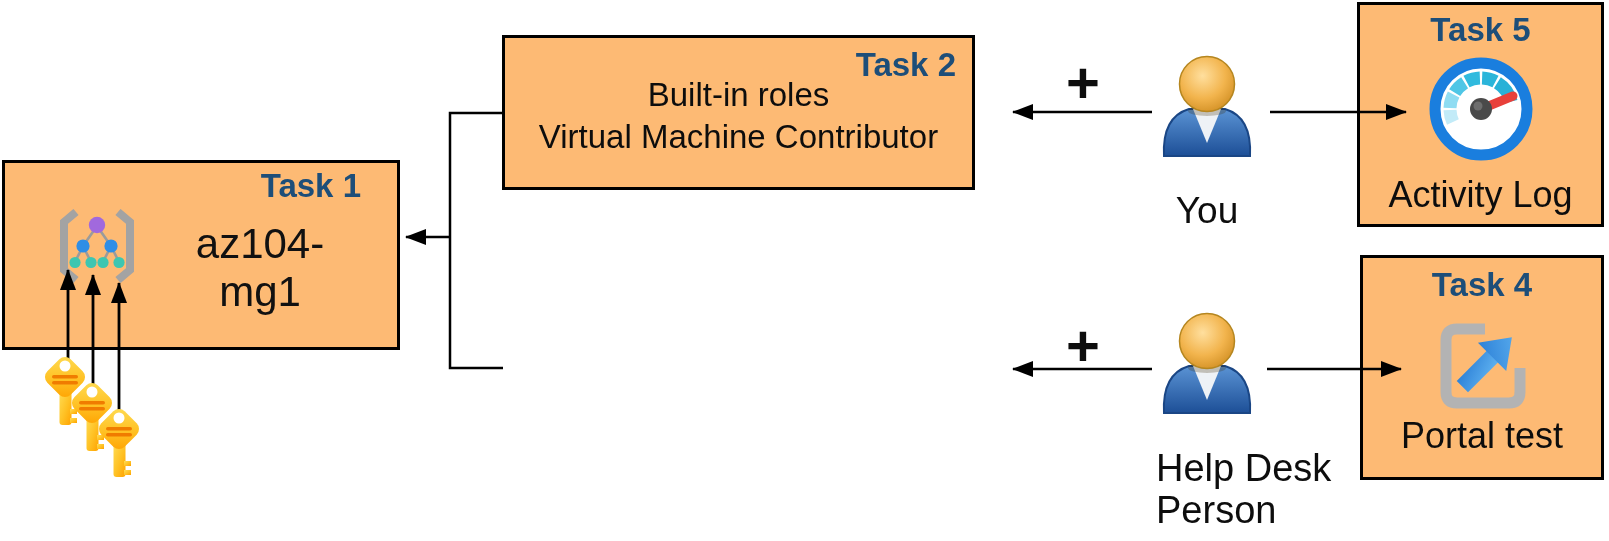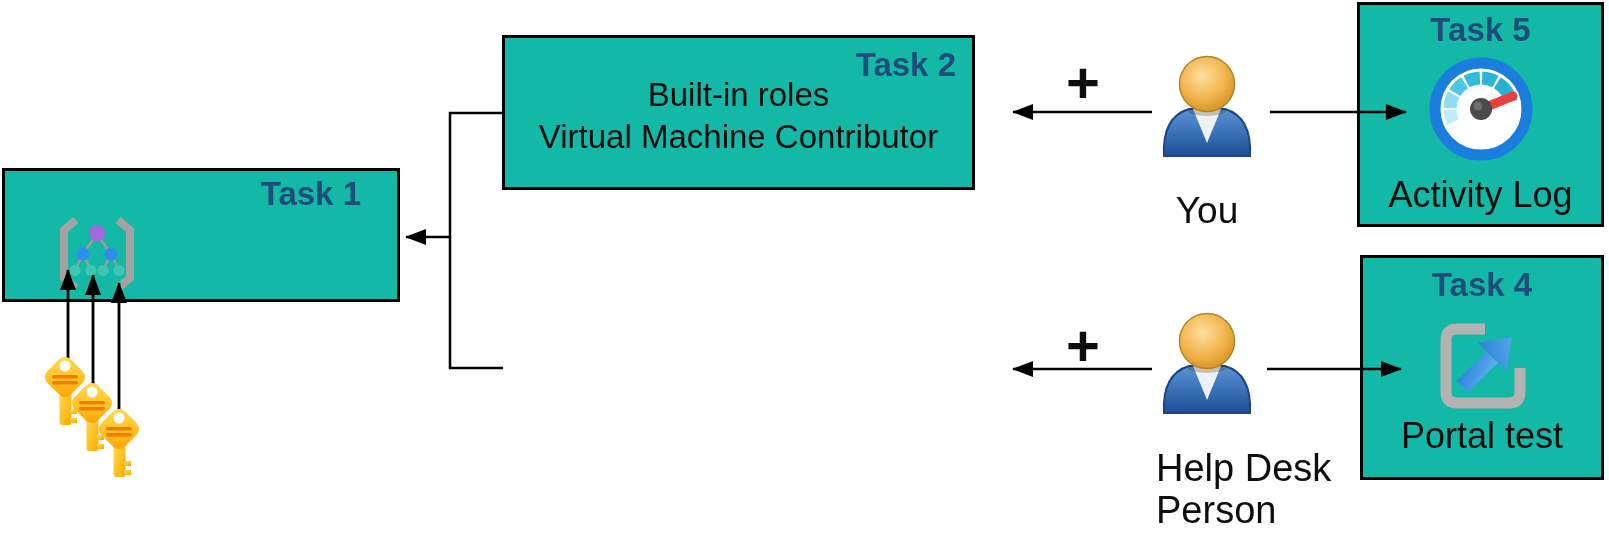--- a/index.html
+++ b/index.html
@@ -1,21 +1,21 @@
 <!DOCTYPE html>
 <html><head>
 <meta charset="utf-8">
 <style>
   html,body{margin:0;padding:0;background:#ffffff;}
   .canvas{
     position:relative;width:1609px;height:541px;background:#ffffff;overflow:hidden;
     font-family:"Liberation Sans","DejaVu Sans",sans-serif;color:#111;
   }
   .box{
-    position:absolute;background:#14b8a6;border:3px solid #000;box-sizing:border-box;z-index:1;
+    position:absolute;background:#fdba74;border:3px solid #000;box-sizing:border-box;z-index:1;
   }
   .task-label{
     font-weight:bold;font-size:33px;color:#1d4e79;line-height:1.05;white-space:nowrap;
   }
   .corner-label{position:absolute;top:10px;}
   .box-lines{
     position:absolute;left:0;right:0;top:36px;text-align:center;
     font-size:33px;line-height:42px;color:#0d0d0d;
   }
   .center-label{position:absolute;left:0;right:0;text-align:center;}
@@ -52,36 +52,37 @@
       <stop offset="1" stop-color="#2e82d8"></stop>
     </linearGradient>
     <marker id="ah" markerUnits="userSpaceOnUse" markerWidth="26" markerHeight="20" refX="21" refY="9" orient="auto">
       <path d="M1,1 L22,9 L1,17 Z" fill="#000"></path>
     </marker>
   </defs>
 </svg>
 
 <div class="canvas">
 
-  <div class="box" style="left:2px;top:160px;width:398px;height:134px;margin-top:8px;">
+  <div class="box" style="left:2px;top:160px;width:398px;height:190px;">
     <span class="task-label corner-label" style="right:36px;top:6px;">Task 1</span>
     <svg width="84" height="74" viewBox="0 0 84 74" style="position:absolute;left:50px;top:46px;">
       <path d="M 21,3 L 9,13 L 9,61 L 21,71" fill="none" stroke="#a3a3a3" stroke-width="8"></path>
       <path d="M 63,3 L 75,13 L 75,61 L 63,71" fill="none" stroke="#a3a3a3" stroke-width="8"></path>
       <g>
         <path d="M42,17 L28,37 M42,17 L56,37 M28,37 L20,53 M28,37 L36,53 M56,37 L48,53 M56,37 L64,53" stroke="#9b9b9b" stroke-width="2.6" fill="none"></path>
         <circle cx="42" cy="16" r="8.2" fill="#a169dd"></circle>
         <circle cx="28" cy="37" r="6.6" fill="#2f8ee6"></circle>
         <circle cx="56" cy="37" r="6.6" fill="#2f8ee6"></circle>
         <circle cx="20" cy="53.5" r="5.6" fill="#3dc6b1"></circle>
         <circle cx="36" cy="53.5" r="5.6" fill="#3dc6b1"></circle>
         <circle cx="48" cy="53.5" r="5.6" fill="#3dc6b1"></circle>
         <circle cx="64" cy="53.5" r="5.6" fill="#3dc6b1"></circle>
       </g>
     </svg>
+    <span style="position:absolute;left:150px;width:210px;top:57px;text-align:center;font-size:42px;">az104-mg1</span>
   </div>
 
   <div class="box" style="left:502px;top:35px;width:473px;height:155px;">
     <span class="task-label corner-label" style="right:16px;">Task 2</span>
     <div class="box-lines">
       <div>Built-in roles</div>
       <div>Virtual Machine Contributor</div>
     </div>
   </div>
 

